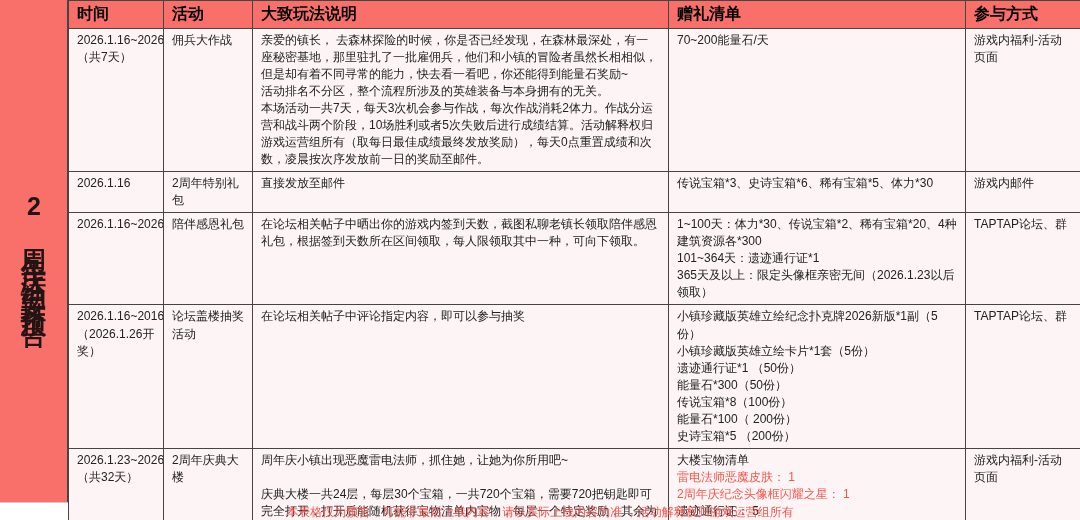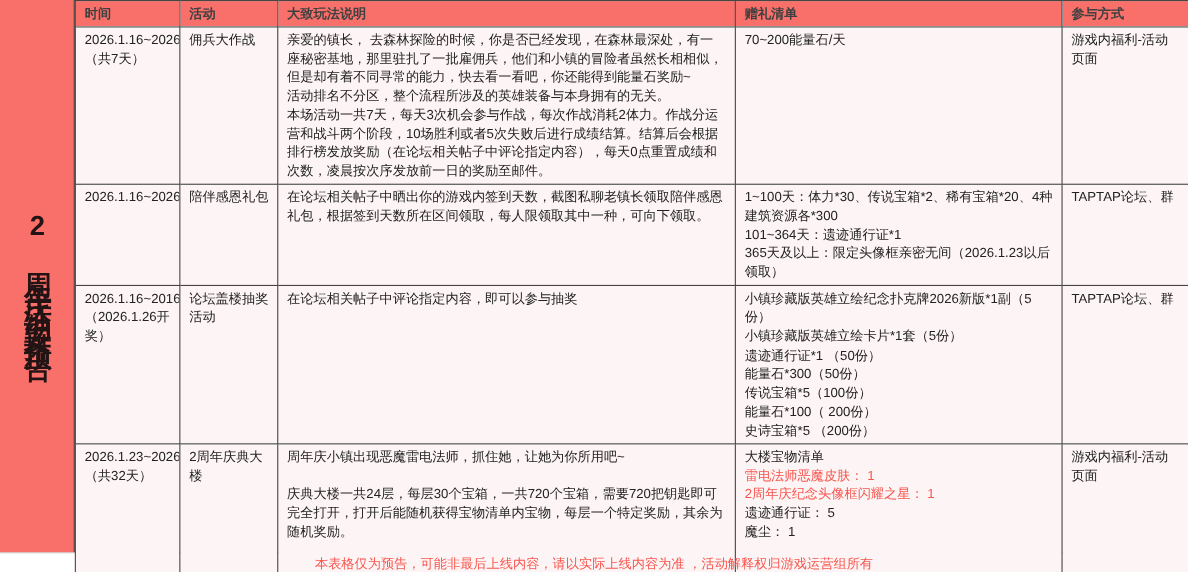--- a/index.html
+++ b/index.html
@@ -52,26 +52,26 @@
   }
   table.schedule th, table.schedule td {
     border: 1px solid #454545;
     vertical-align: top;
     text-align: left;
     box-sizing: border-box;
     overflow: hidden;
   }
   table.schedule thead th {
     background: var(--accent, #f9706a);
-    color: #404040;
+    color: #000000;
     font-weight: bold;
     height: 22px;
     padding: 3px 8px;
     vertical-align: middle;
-    font-size: 12px;
+    font-size: 16px;
   }
   table.schedule td {
     background: var(--cellbg, #fdf5f5);
     color: #222222;
     padding: 3px 8px;
     line-height: 1.42;
   }
   .col-time     { width: 95px; }
   .col-activity { width: 89px; }
   .col-desc     { width: 416px; }
@@ -126,27 +126,44 @@
               <td>
                 <div class="line">2026.1.16~2026.1.22</div>
                 <div class="line">（共7天）</div>
               </td>
               <td>
                 <div class="line">佣兵大作战</div>
               </td>
               <td>
                 <div class="line">亲爱的镇长， 去森林探险的时候，你是否已经发现，在森林最深处，有一座秘密基地，那里驻扎了一批雇佣兵，他们和小镇的冒险者虽然长相相似，但是却有着不同寻常的能力，快去看一看吧，你还能得到能量石奖励~</div>
                 <div class="line">活动排名不分区，整个流程所涉及的英雄装备与本身拥有的无关。</div>
-                <div class="line">本场活动一共7天，每天3次机会参与作战，每次作战消耗2体力。作战分运营和战斗两个阶段，10场胜利或者5次失败后进行成绩结算。结算后会根据排行榜发放奖励（在论坛相关帖子中评论指定内容），每天0点重置成绩和次数，凌晨按次序发放前一日的奖励至邮件。</div>
+                <div class="line">本场活动一共7天，每天3次机会参与作战，每次作战消耗2体力。作战分运营和战斗两个阶段，10场胜利或者5次失败后进行成绩结算。活动解释权归游戏运营组所有（取每日最佳成绩最终发放奖励），每天0点重置成绩和次数，凌晨按次序发放前一日的奖励至邮件。</div>
               </td>
               <td>
                 <div class="line">70~200能量石/天</div>
               </td>
               <td>
                 <div class="line">游戏内福利-活动页面</div>
+              </td>
+            </tr>
+            <tr class="row-1">
+              <td>
+                <div class="line">2026.1.16</div>
+              </td>
+              <td>
+                <div class="line">2周年特别礼包</div>
+              </td>
+              <td>
+                <div class="line">直接发放至邮件</div>
+              </td>
+              <td>
+                <div class="line">传说宝箱*3、史诗宝箱*6、稀有宝箱*5、体力*30</div>
+              </td>
+              <td>
+                <div class="line">游戏内邮件</div>
               </td>
             </tr>
             <tr class="row-2">
               <td>
                 <div class="line">2026.1.16~2026.2.23</div>
               </td>
               <td>
                 <div class="line">陪伴感恩礼包</div>
               </td>
               <td>
@@ -170,21 +187,21 @@
                 <div class="line">论坛盖楼抽奖活动</div>
               </td>
               <td>
                 <div class="line">在论坛相关帖子中评论指定内容，即可以参与抽奖</div>
               </td>
               <td>
                 <div class="line">小镇珍藏版英雄立绘纪念扑克牌2026新版*1副（5份）</div>
                 <div class="line">小镇珍藏版英雄立绘卡片*1套（5份）</div>
                 <div class="line">遗迹通行证*1 （50份）</div>
                 <div class="line">能量石*300（50份）</div>
-                <div class="line">传说宝箱*5（100份）</div>
+                <div class="line">传说宝箱*8（100份）</div>
                 <div class="line">能量石*100（ 200份）</div>
                 <div class="line">史诗宝箱*5 （200份）</div>
               </td>
               <td>
                 <div class="line">TAPTAP论坛、群</div>
               </td>
             </tr>
             <tr class="row-4">
               <td>
                 <div class="line">2026.1.23~2026.2.23</div>

